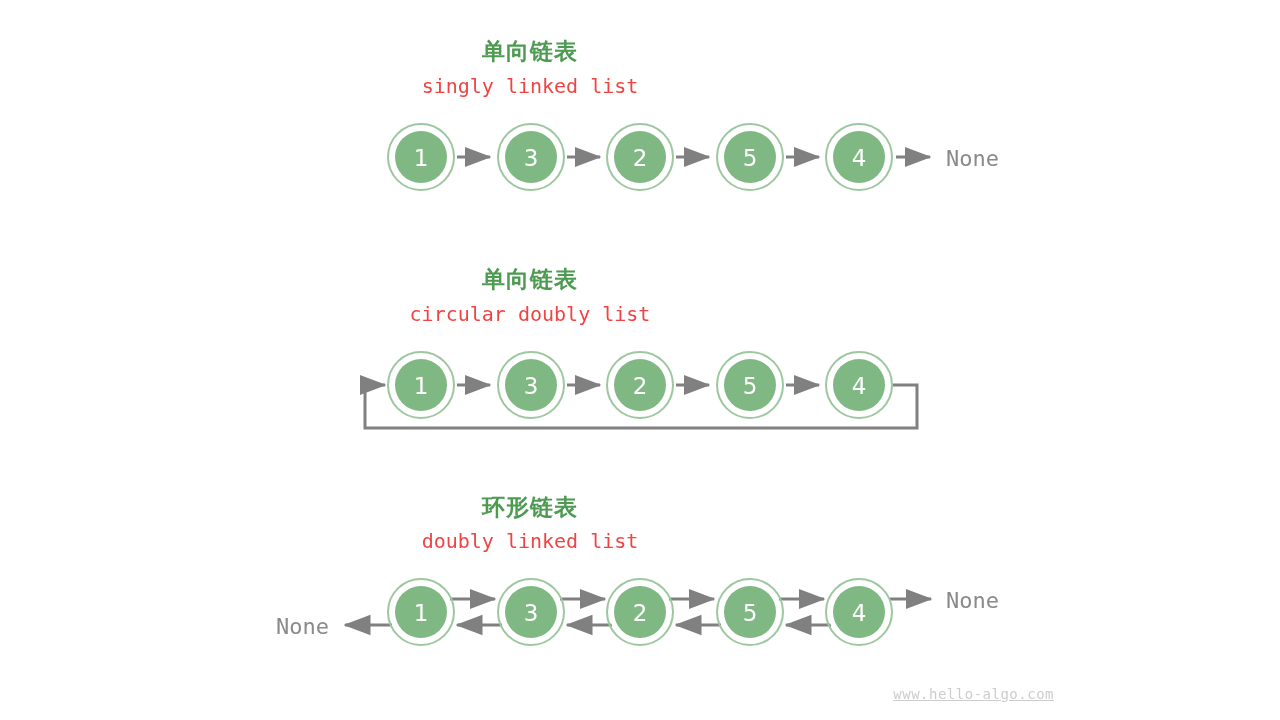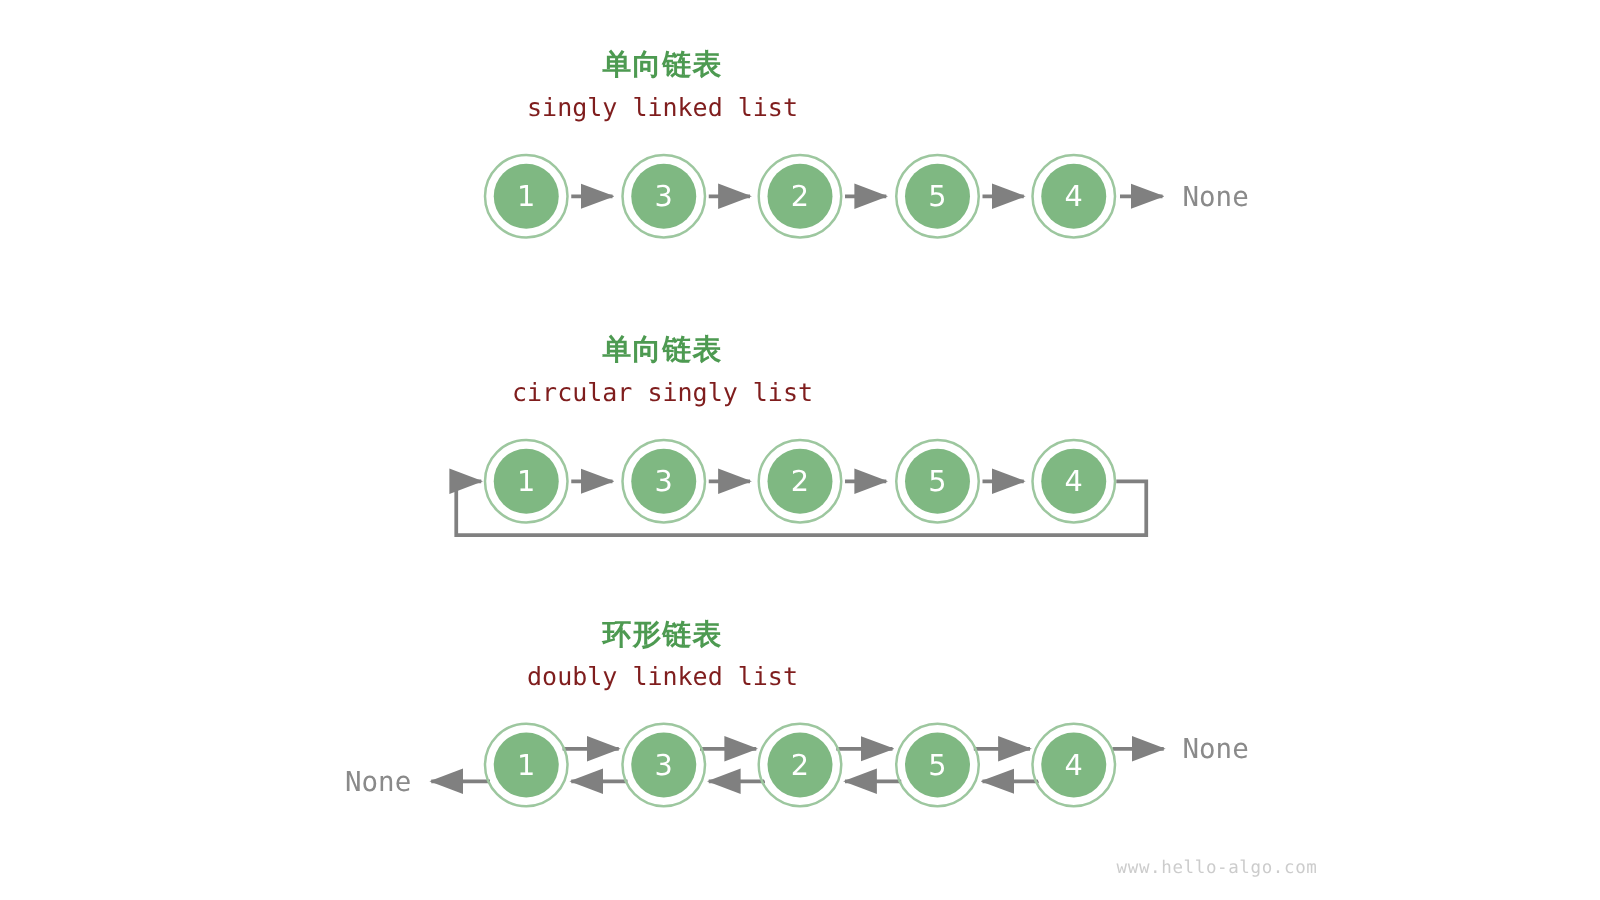--- a/index.html
+++ b/index.html
@@ -30,34 +30,35 @@
     font-size: 23px;
     font-family: "DejaVu Sans", sans-serif;
     letter-spacing: 1px;
     white-space: nowrap;
   }
   .section-subtitle {
     position: absolute;
     width: 100%;
     text-align: center;
     left: 0;
-    color: #7f1d1d;
+    color: #ef4444;
     font-size: 20px;
     font-family: "DejaVu Sans Mono", monospace;
     white-space: nowrap;
   }
   .title-block { position: absolute; left: 0; width: 1060px; }
   .watermark {
     position: absolute;
     right: 22px;
     bottom: 18px;
     color: #cccccc;
     font-size: 14px;
     font-family: "DejaVu Sans Mono", monospace;
     letter-spacing: 0.5px;
+    text-decoration: underline;
   }
   svg { display: block; }
   .node-text {
     fill: #ffffff;
     font-family: "DejaVu Sans", sans-serif;
     font-size: 23px;
     text-anchor: middle;
     dominant-baseline: central;
   }
   .none-text {
@@ -131,21 +132,21 @@
       <text class="node-text" x="859" y="48">4</text>
     </g>
 
     <text class="none-text" x="946" y="48">None</text>
   </svg>
 
   <div class="title-block" style="top:264px;">
     <div class="section-title">单向链表</div>
   </div>
   <div class="title-block" style="top:302px;">
-    <div class="section-subtitle">circular singly list</div>
+    <div class="section-subtitle">circular doubly list</div>
   </div>
 
   <svg style="position:absolute;left:0;top:340px;" width="1280" height="110">
 
     <line class="link-line" x1="457" y1="45" x2="490" y2="45" marker-end="url(#arrow-r)"></line>
     <line class="link-line" x1="567" y1="45" x2="600" y2="45" marker-end="url(#arrow-r)"></line>
     <line class="link-line" x1="676" y1="45" x2="709" y2="45" marker-end="url(#arrow-r)"></line>
     <line class="link-line" x1="786" y1="45" x2="819" y2="45" marker-end="url(#arrow-r)"></line>
 
     <path class="link-line" d="M 893,45 L 917,45 L 917,88 L 365,88 L 365,45 L 385,45" marker-end="url(#arrow-r)"></path>

